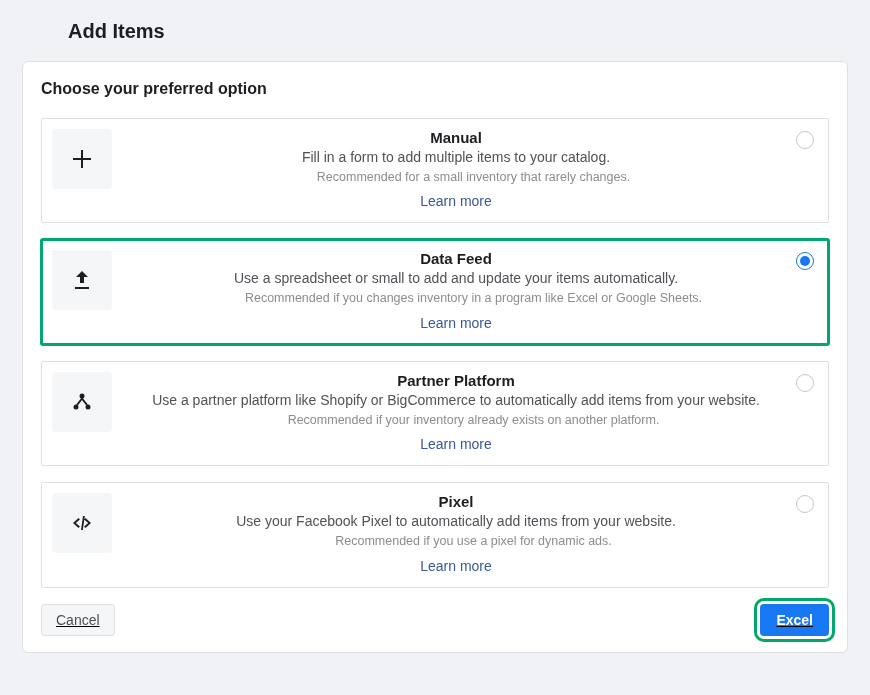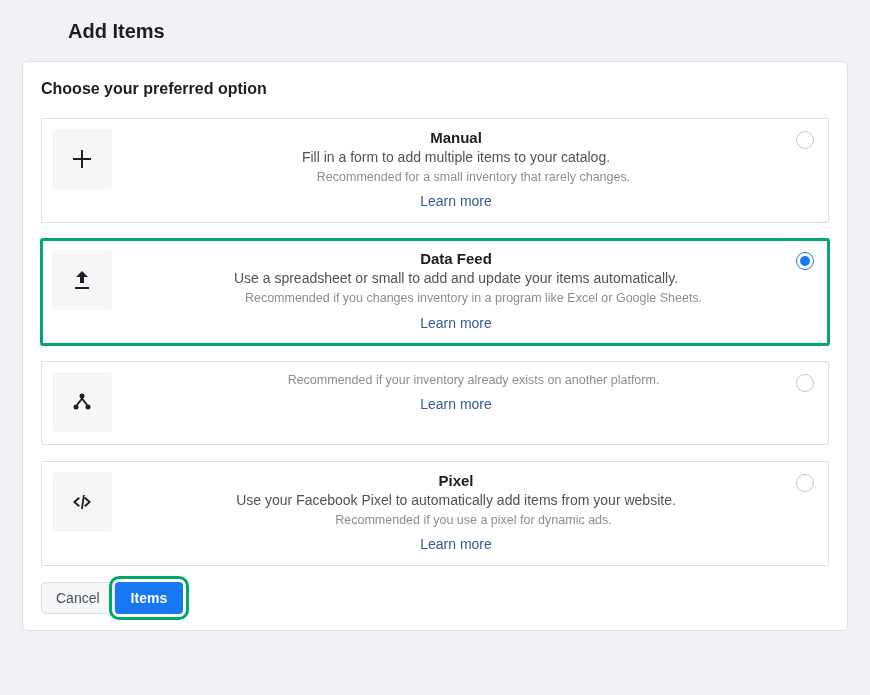--- a/index.html
+++ b/index.html
@@ -111,23 +111,24 @@
     }
     .radio.selected::after {
       content: "";
       width: 10px;
       height: 10px;
       background: #1877f2;
       border-radius: 50%;
     }
     .footer {
       display: flex;
-      justify-content: flex-start;
+      justify-content: space-between;
       align-items: center;
       margin-top: 6px;
+      text-decoration: underline;
     }
     .btn-cancel {
       background: #f5f6f7;
       border: 1px solid #dddfe2;
       border-radius: 4px;
       padding: 7px 14px;
       font-size: 14px;
       color: #4b4f56;
       cursor: pointer;
     }
@@ -186,20 +187,22 @@
     <div class="option-card">
       <div class="option-icon">
         <svg viewBox="0 0 24 24">
             <circle cx="12" cy="6" r="2.5"></circle>
             <circle cx="6" cy="17" r="2.5"></circle>
             <circle cx="18" cy="17" r="2.5"></circle>
             <path d="M12 8.5L7 15m5-6.5l5 6.5" stroke="#1c1e21" stroke-width="2" fill="none"></path>
           </svg>
       </div>
       <div class="option-body">
+        <div class="option-title">Partner Platform</div>
+        <div class="option-desc">Use a partner platform like Shopify or BigCommerce to automatically add items from your website.</div>
         <div class="option-hint">Recommended if your inventory already exists on another platform.</div>
         <a class="learn-more">Learn more</a>
       </div>
       <div class="radio"></div>
     </div>
 
     <div class="option-card">
       <div class="option-icon">
         <svg viewBox="0 0 24 24">
             <path d="M8.5 7L3 12l5.5 5 1.4-1.4L5.8 12l4.1-3.6L8.5 7zm7 0l-1.4 1.4L18.2 12l-4.1 3.6L15.5 17 21 12l-5.5-5zM13 5l-2 14h1.8l2-14H13z"></path>
@@ -209,16 +212,16 @@
         <div class="option-title">Pixel</div>
         <div class="option-desc">Use your Facebook Pixel to automatically add items from your website.</div>
         <div class="option-hint">Recommended if you use a pixel for dynamic ads.</div>
         <a class="learn-more">Learn more</a>
       </div>
       <div class="radio"></div>
     </div>
 
     <div class="footer">
       <button class="btn-cancel">Cancel</button>
-      <button class="btn-next">Items</button>
+      <button class="btn-next">Excel</button>
     </div>
   </div>
 </div>
 
 </body></html>

